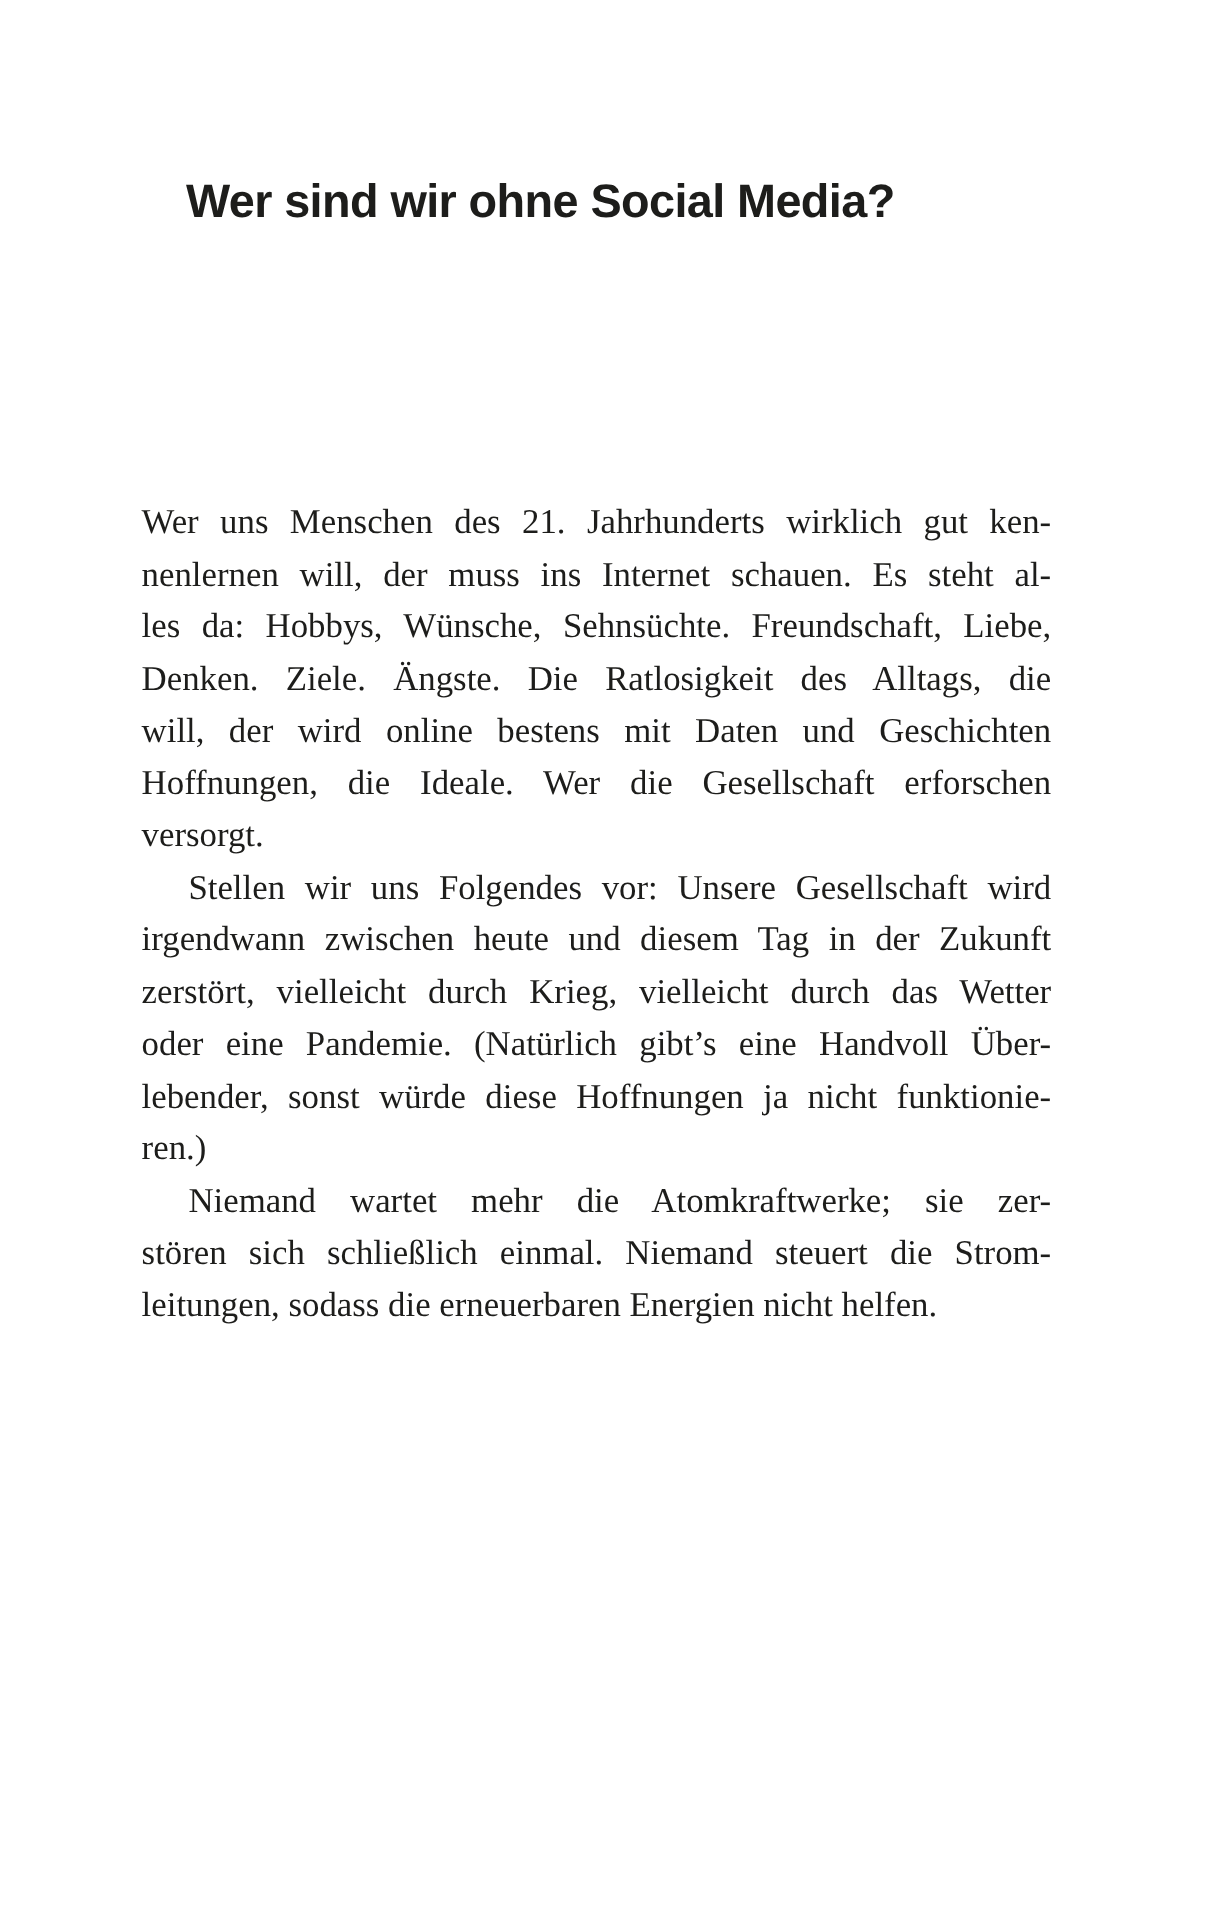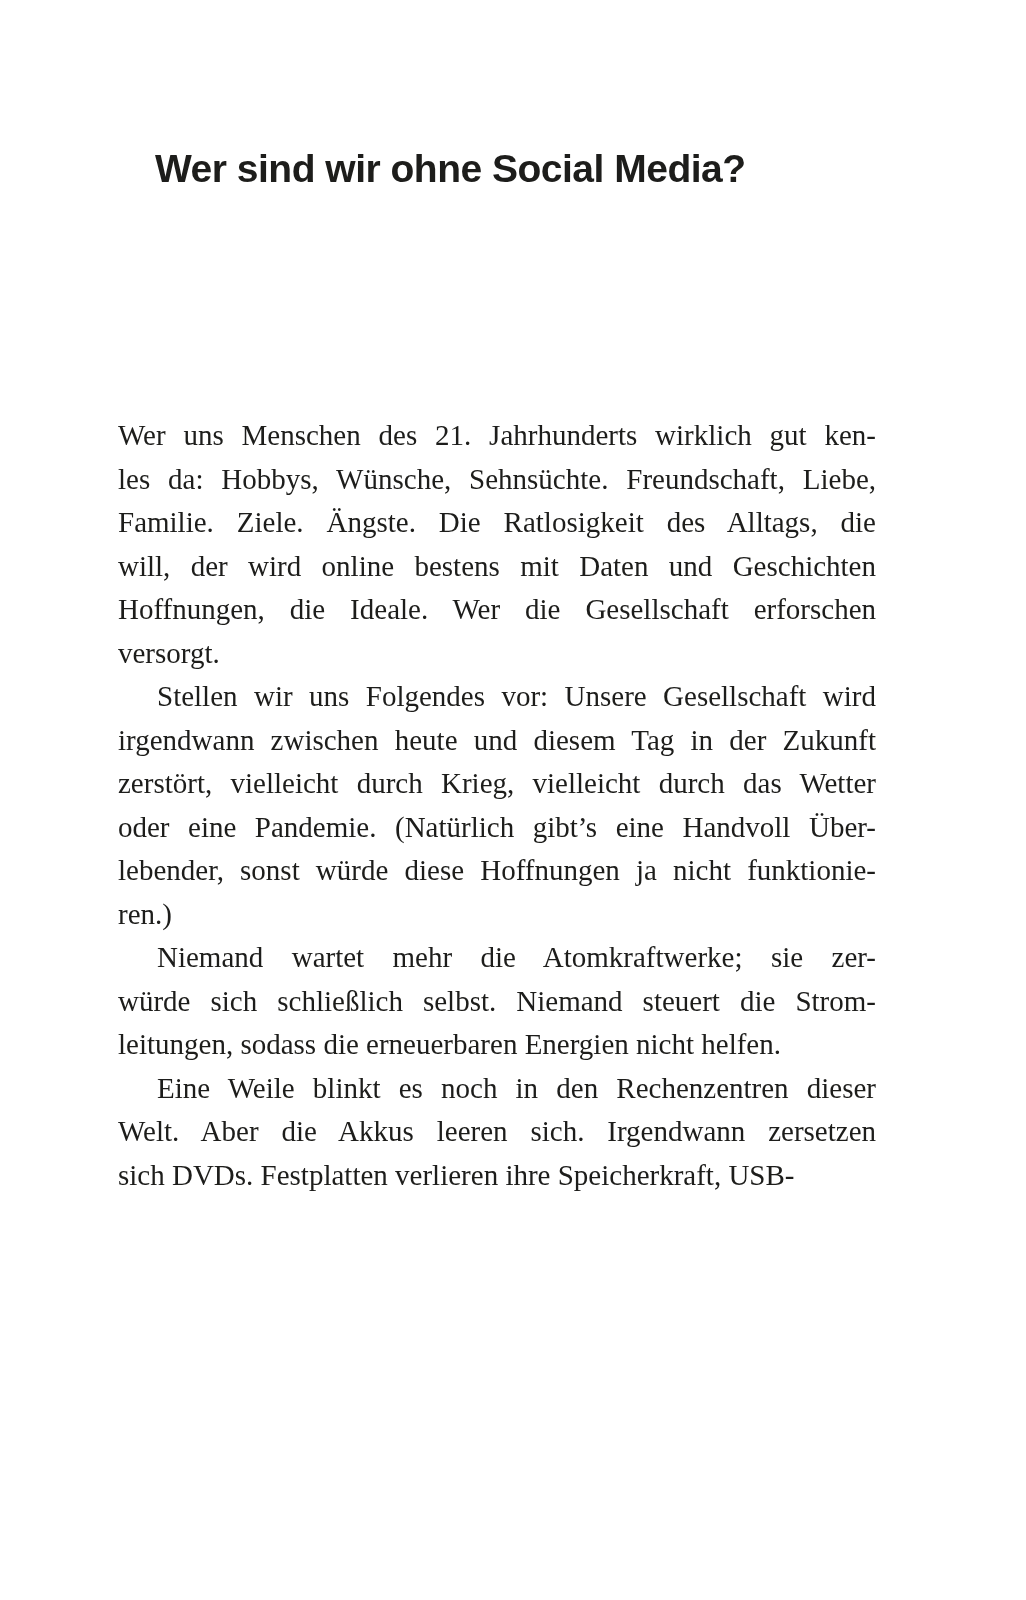--- a/index.html
+++ b/index.html
@@ -55,38 +55,34 @@
   }
 </style>
 </head>
 <body>
 
 <div class="page" style="--bg: #ffffff; --ink: #1d1d1b;">
   <h1 class="chapter-title">Wer sind wir ohne Social Media?</h1>
   <div class="body-text" id="body-text">
       <div class="paragraph">
         <div class="line">Wer uns Menschen des 21. Jahrhunderts wirklich gut ken-</div>
+        <div class="line">nenlernen will, der muss ins Internet schauen. Es steht al-</div>
         <div class="line">les da: Hobbys, Wünsche, Sehnsüchte. Freundschaft, Liebe,</div>
-        <div class="line">Familie. Ziele. Ängste. Die Ratlosigkeit des Alltags, die</div>
+        <div class="line">Denken. Ziele. Ängste. Die Ratlosigkeit des Alltags, die</div>
         <div class="line">will, der wird online bestens mit Daten und Geschichten</div>
         <div class="line">Hoffnungen, die Ideale. Wer die Gesellschaft erforschen</div>
         <div class="line para-end">versorgt.</div>
       </div>
       <div class="paragraph">
         <div class="line indent">Stellen wir uns Folgendes vor: Unsere Gesellschaft wird</div>
         <div class="line">irgendwann zwischen heute und diesem Tag in der Zukunft</div>
         <div class="line">zerstört, vielleicht durch Krieg, vielleicht durch das Wetter</div>
         <div class="line">oder eine Pandemie. (Natürlich gibt’s eine Handvoll Über-</div>
         <div class="line">lebender, sonst würde diese Hoffnungen ja nicht funktionie-</div>
         <div class="line para-end">ren.)</div>
       </div>
       <div class="paragraph">
         <div class="line indent">Niemand wartet mehr die Atomkraftwerke; sie zer-</div>
-        <div class="line">würde sich schließlich selbst. Niemand steuert die Strom-</div>
+        <div class="line">stören sich schließlich einmal. Niemand steuert die Strom-</div>
         <div class="line para-end">leitungen, sodass die erneuerbaren Energien nicht helfen.</div>
-      </div>
-      <div class="paragraph">
-        <div class="line indent">Eine Weile blinkt es noch in den Rechenzentren dieser</div>
-        <div class="line">Welt. Aber die Akkus leeren sich. Irgendwann zersetzen</div>
-        <div class="line para-end">sich DVDs. Festplatten verlieren ihre Speicherkraft, USB-</div>
       </div>
     </div>
 </div>
 
 </body></html>

